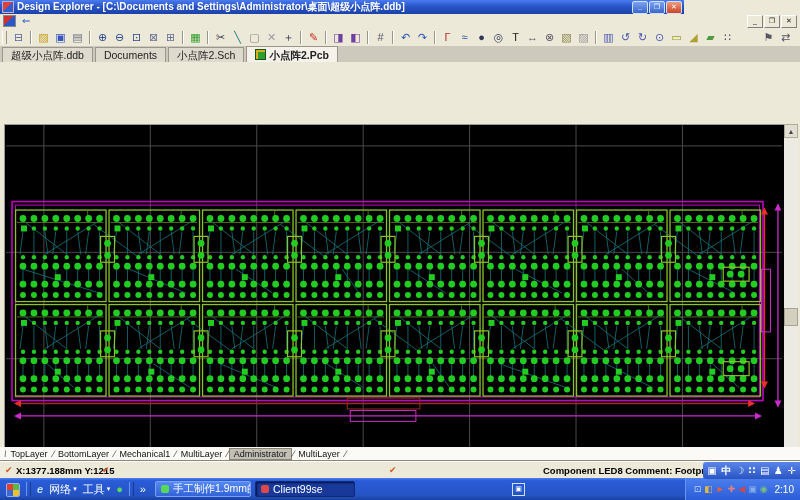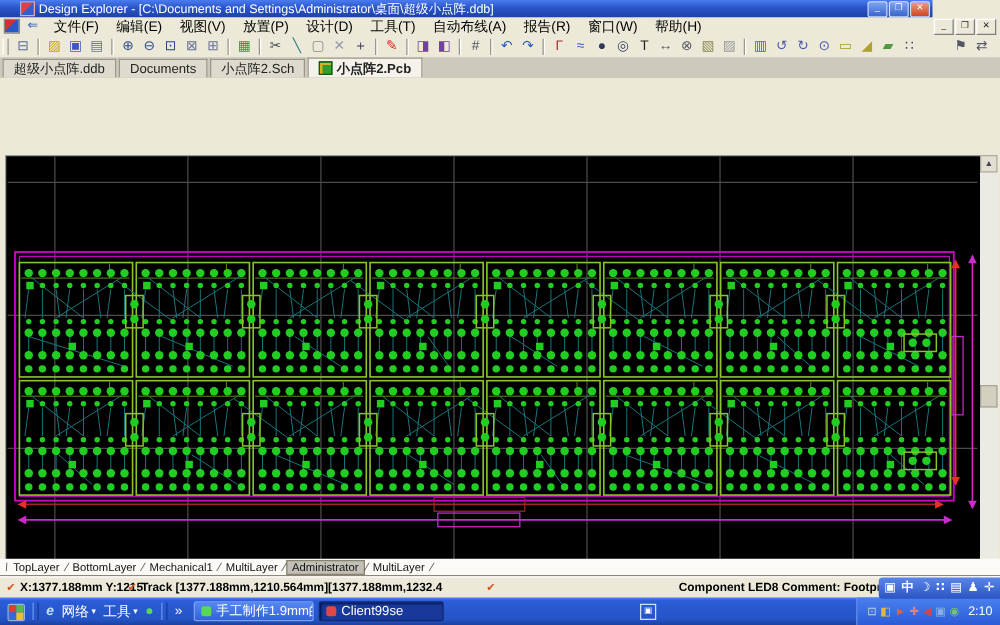--- a/index.html
+++ b/index.html
@@ -1,22 +1,22 @@
 <!DOCTYPE html>
 <html><head>
 <meta charset="utf-8">
 <style>
   html,body{margin:0;padding:0}
   body{width:800px;height:500px;position:relative;overflow:hidden;
        font-family:"Liberation Sans","DejaVu Sans",sans-serif;background:#ECE9D8}
   .abs{position:absolute}
   
-  .titlebar{left:0;top:0;width:746px;height:14px;display:flex;align-items:center;
+  .titlebar{left:0;top:0;width:684px;height:14px;display:flex;align-items:center;
     background:linear-gradient(180deg,#4a7cf0 0%,#2a55c8 45%,#1c42a8 100%);color:#fff;
-    font-size:10px;font-weight:normal;padding-left:16px;box-sizing:border-box}
+    font-size:10px;font-weight:bold;padding-left:2px;box-sizing:border-box}
   .app-ico{width:10px;height:10px;margin-right:3px;background:linear-gradient(135deg,#e04040 0 50%,#3060d0 50% 100%);border:1px solid #fff8;flex:none}
   .title-text{white-space:nowrap;overflow:hidden;flex:1}
   .winbtns{display:flex;gap:1px;margin-right:2px}
   .wbtn{width:14px;height:11px;border:1px solid #cfe0ff;border-radius:2px;
     background:linear-gradient(180deg,#7ca3f0,#3a66cc);color:#fff;font-size:7px;line-height:9px;text-align:center}
   .wbtn.close{background:linear-gradient(180deg,#ef9a80,#cc4422)}
   
   .menubar{left:0;top:14px;width:800px;height:14px;background:#ECE9D8;display:flex;align-items:center;
     font-size:11px;border-bottom:1px solid #d8d4c4}
   .m-ico{width:11px;height:10px;margin:0 3px 0 3px;flex:none}
@@ -93,32 +93,20 @@
   <span class="winbtns" id="winbtns">
       <div class="wbtn">_</div>
       <div class="wbtn">❐</div>
       <div class="wbtn close">✕</div>
     </span>
 </div>
 
 <div class="abs menubar">
   <span class="m-ico" style="background:linear-gradient(135deg,#d03030 0 45%,#2858c8 45% 100%);border:1px solid #888"></span>
   <span class="m-ico" style="color:#2858c8;font-size:10px;line-height:10px;background:none">⇐</span>
-  <nav id="menu" style="display:flex">
-      <div class="menu-item">文件(F)</div>
-      <div class="menu-item">编辑(E)</div>
-      <div class="menu-item">视图(V)</div>
-      <div class="menu-item">放置(P)</div>
-      <div class="menu-item">设计(D)</div>
-      <div class="menu-item">工具(T)</div>
-      <div class="menu-item">自动布线(A)</div>
-      <div class="menu-item">报告(R)</div>
-      <div class="menu-item">窗口(W)</div>
-      <div class="menu-item">帮助(H)</div>
-    </nav>
   <span class="mdibtns" id="mdibtns">
       <div class="mdib">_</div>
       <div class="mdib">❐</div>
       <div class="mdib">✕</div>
     </span>
 </div>
 
 <div class="abs toolbar">
   <span class="grip"></span>
   <div id="tbicons" style="display:flex;align-items:center">
@@ -1449,21 +1437,20 @@
       <span class="lslash">/</span>
       <div class="ltab">MultiLayer</div>
       <span class="lslash">/</span>
     </div>
 </div>
 
 <div class="abs statusbar">
   <span class="chk" style="left:5px">✔</span>
   <span class="seg" style="left:16px">X:1377.188mm Y:1215</span>
   <span class="chk" style="left:102px">✔</span>
-  <span class="seg" style="left:113px">Track [1377.188mm,1210.564mm][1377.188mm,1232.4</span>
   <span class="chk" style="left:389px">✔</span>
   <span class="seg" style="left:543px;max-width:160px;overflow:hidden">Component LED8 Comment: Footprint: LED</span>
   <div class="ime" id="imebar">
       <span>▣</span>
       <span>中</span>
       <span>☽</span>
       <span>∷</span>
       <span>▤</span>
       <span>♟</span>
       <span>✛</span>

